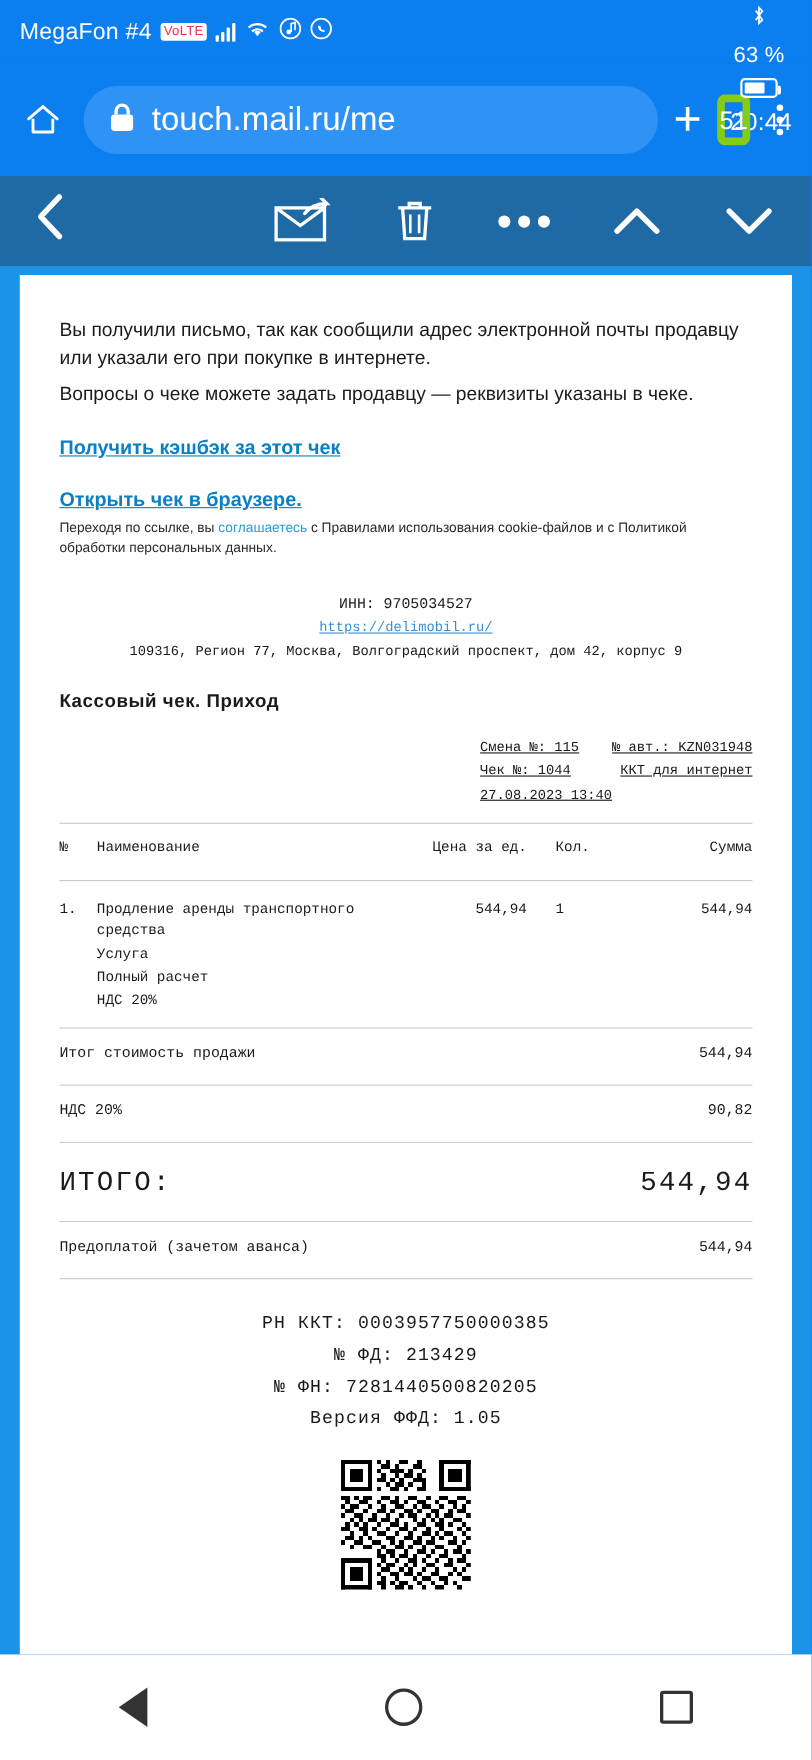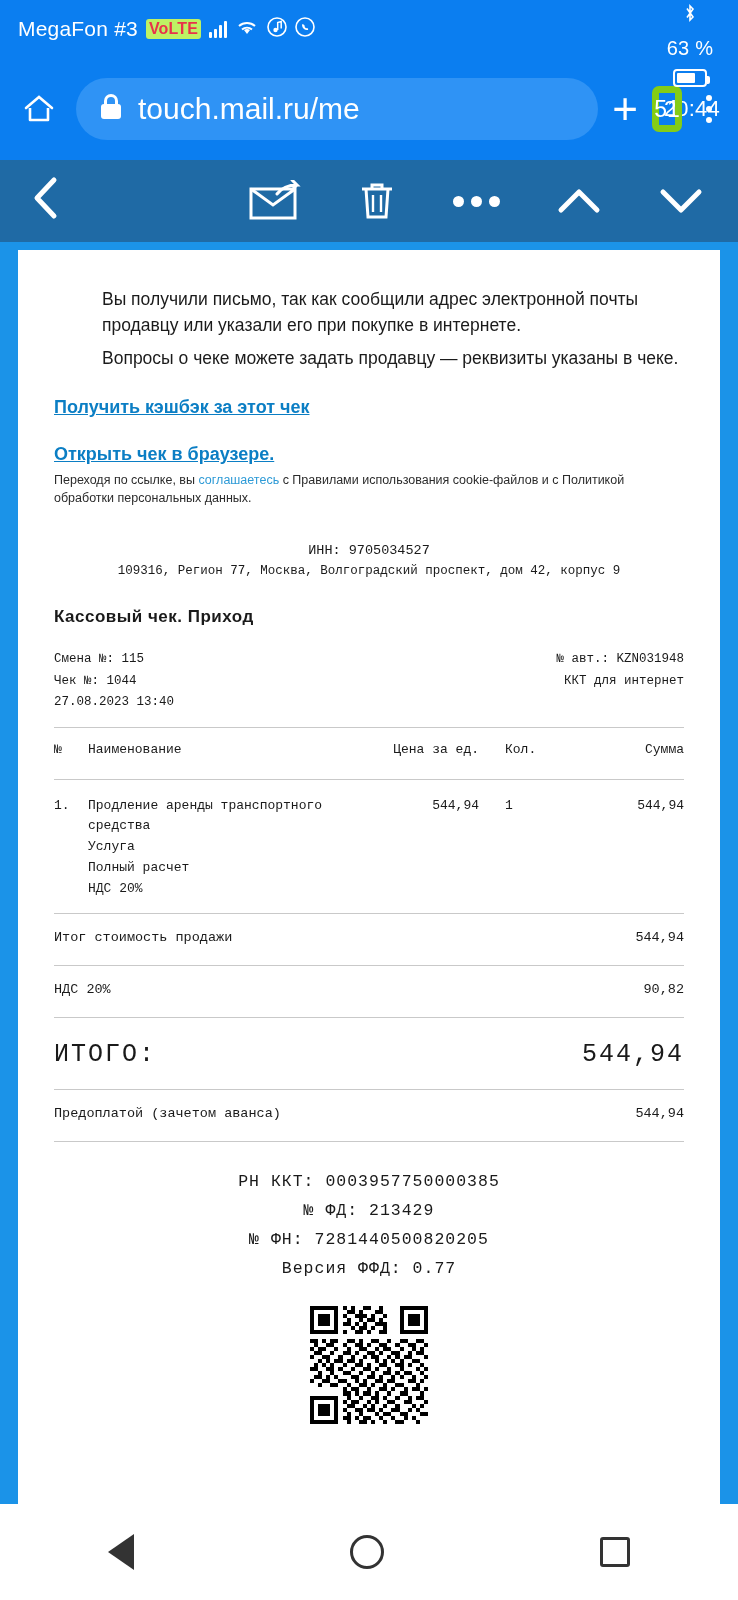--- a/index.html
+++ b/index.html
@@ -13,21 +13,21 @@
 
   
   .statusbar {
     height: 58px; background: #0b7ef0; color: #fff;
     display: flex; align-items: center; padding: 0 18px;
     font-size: 21px; letter-spacing: .2px;
   }
   .sb-left { display: flex; align-items: center; gap: 8px; }
   .sb-carrier { font-size: 21px; }
   .volte {
-    background:#bef264; color:#e8334a; font-size:16px; font-weight:bold;
+    background:#ffffff; color:#e8334a; font-size:12px; font-weight:normal;
     border-radius:3px; padding:1px 3px; line-height:1.1;
   }
   .sb-right { margin-left: auto; display: flex; align-items: center; gap: 9px; font-size: 20px; flex-direction: column;}
   .bars { display:flex; align-items:flex-end; gap:2px; height:18px;}
   .bars i { display:block; width:3px; background:#fff; border-radius:1px;}
   .bars i:nth-child(1){height:6px}
   .bars i:nth-child(2){height:9px}
   .bars i:nth-child(3){height:13px}
   .bars i:nth-child(4){height:17px}
   .batt {
@@ -72,35 +72,35 @@
   
   .page {
     position: absolute; top: 242px; left: 0; right: 0; bottom: 96px;
     background: #1b93e8; padding: 8px 18px 0 18px;
     overflow: hidden;
   }
   .sheet {
     background: #fff; width: 100%; height: 100%;
     padding: 36px 36px 0 36px; position: relative;
   }
-  .p { font-size: 17.5px; color: #1b1b1b; line-height: 1.5; margin-left: 48px; }
+  .p { font-size: 17.5px; color: #1b1b1b; line-height: 1.5; }
   .intro { margin-bottom: 6px; }
   .link-blue { color: #0b7ec4; font-weight: bold; font-size: 18px; display:block; }
   .mt20 { margin-top: 26px; }
   .tiny { font-size: 12.5px; color: #2b2b2b; line-height: 1.45; margin-top: 6px; }
   .tiny a { color: #2d9ad6; text-decoration: none; }
 
   
   .receipt { font-family: "Liberation Mono", monospace; color: #1a1a1a; margin-top: 34px; }
   .rc-center { text-align: center; }
   .rc-org { font-size: 13.5px; line-height: 1.55; }
   .rc-url { color: #3b8fd0; font-size: 12.5px; text-decoration: underline; }
   .rc-addr { font-size: 12.5px; }
   .rc-title { text-align: left; font-weight: bold; font-size: 17px; margin: 26px 0 22px; letter-spacing: .5px; font-family: "Liberation Sans", sans-serif;}
-  .rc-meta { display:flex; justify-content: space-between; font-size: 12.5px; line-height: 1.7; }
+  .rc-meta { display:flex; justify-content: flex-end; font-size: 12.5px; line-height: 1.7; text-decoration: underline; }
   .rc-meta .r { text-align: right; }
   hr.rule { border: none; border-top: 1px solid #c9c9c9; margin: 14px 0 10px; }
   .tbl-head { display:flex; font-size: 13px; padding: 4px 0 8px; }
   .c-num { width: 34px; }
   .c-name { flex: 1; }
   .c-price { width: 120px; text-align: right; }
   .c-qty { width: 95px; text-align: left; padding-left: 26px;}
   .c-sum { width: 110px; text-align: right; }
   .tbl-row { display:flex; font-size: 13px; padding: 6px 0 2px; line-height: 1.5;}
   .sub { font-size: 13px; line-height: 1.6; padding-left: 34px; }
@@ -120,21 +120,21 @@
   .nav-cir { width: 34px; height: 34px; border: 3px solid #333; border-radius: 50%; }
   .nav-sq { width: 30px; height: 30px; border: 3px solid #333; border-radius: 3px; }
 </style>
 </head>
 <body>
 
 <div class="phone">
 
   <div class="statusbar">
     <div class="sb-left">
-      <span class="sb-carrier">MegaFon #3</span>
+      <span class="sb-carrier">MegaFon #4</span>
       <span class="volte">VoLTE</span>
       <span class="bars">
           <i></i>
           <i></i>
           <i></i>
           <i></i>
         </span>
       <span>
         <svg width="24" height="18" viewBox="0 0 24 18">
             <path d="M12 16l3-4a5 5 0 0 0-6 0l3 4z" fill="#fff"></path>
@@ -257,20 +257,21 @@
       <a class="link-blue mt20" href="#">Получить кэшбэк за этот чек</a>
       <a class="link-blue mt20" href="#">Открыть чек в браузере.</a>
 
       <p class="tiny">
         <span>Переходя по ссылке, вы </span><a href="#">соглашаетесь</a><span> с Правилами использования cookie-файлов и с Политикой обработки персональных данных.</span>
       </p>
 
       <div class="receipt">
         <div class="rc-center rc-org">
           <div>ИНН: 9705034527</div>
+          <div><a class="rc-url" href="#">https://delimobil.ru/</a></div>
           <div class="rc-addr">109316, Регион 77, Москва, Волгоградский проспект, дом 42, корпус 9</div>
         </div>
 
         <div class="rc-title">Кассовый чек. Приход</div>
 
         <div class="rc-meta">
           <div>
             <div>Смена №: 115</div>
             <div>Чек №: 1044</div>
             <div>27.08.2023 13:40</div>
@@ -321,21 +322,21 @@
         <div class="totline">
           <span>Предоплатой (зачетом аванса)</span>
           <span>544,94</span>
         </div>
         <hr class="rule">
 
         <div class="fisc">
           <div>РН ККТ: 0003957750000385</div>
           <div>№ ФД: 213429</div>
           <div>№ ФН: 7281440500820205</div>
-          <div>Версия ФФД: 0.77</div>
+          <div>Версия ФФД: 1.05</div>
         </div>
 
         <div class="qr-wrap">
           <svg width="118" height="118" viewBox="0 0 29 29" shape-rendering="crispEdges">
             <rect width="29" height="29" fill="#fff"></rect>
             <g fill="#000">
               <rect x="0" y="0" width="7" height="1"></rect>
                 <rect x="0" y="6" width="7" height="1"></rect>
               <rect x="0" y="0" width="1" height="7"></rect>
                 <rect x="6" y="0" width="1" height="7"></rect>

